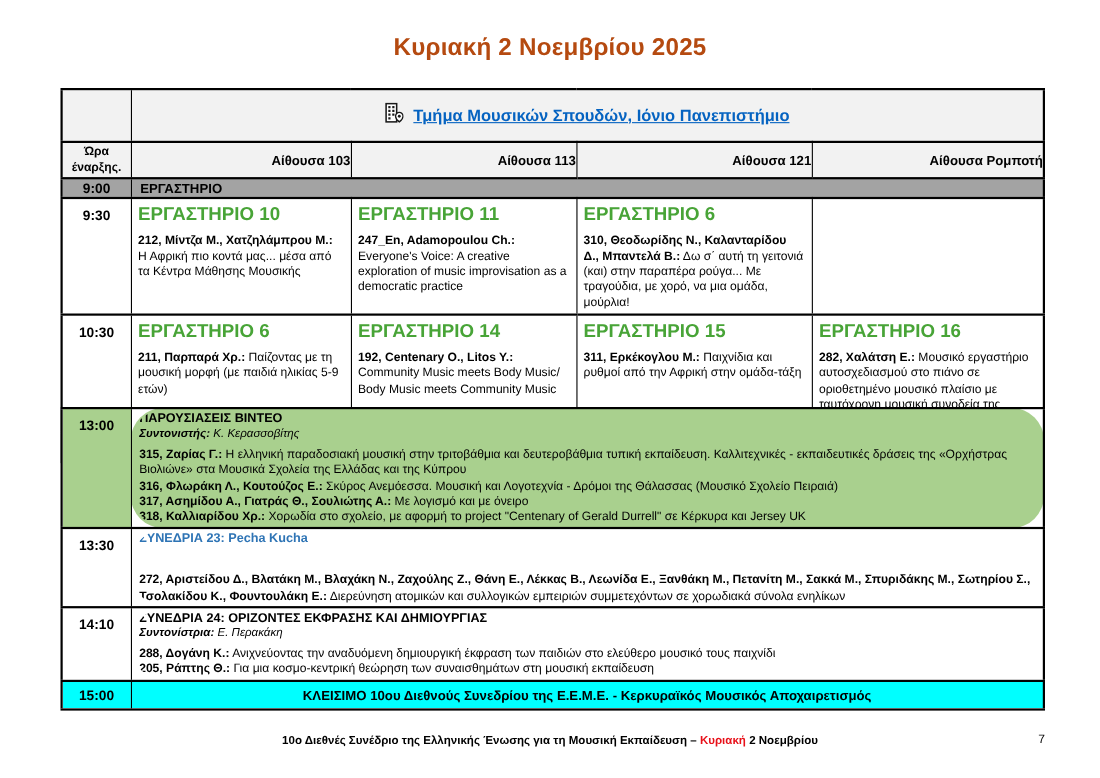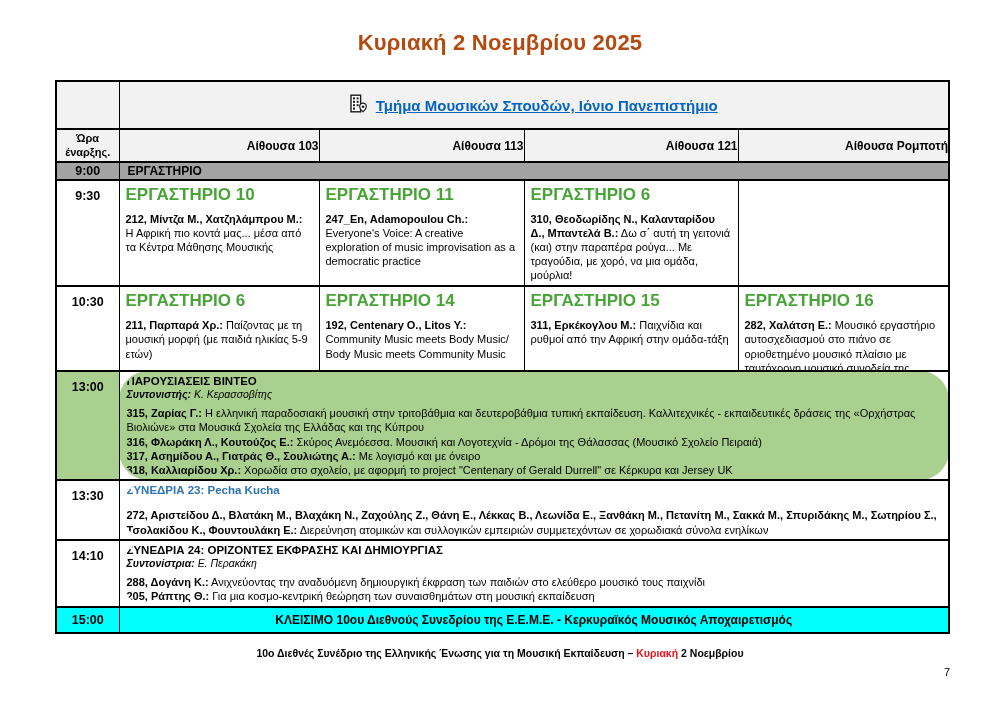--- a/index.html
+++ b/index.html
@@ -51,21 +51,21 @@
   .sess-cell{padding:3px 7px 2px 7px;border-radius:29px;}
   .sess-title{font-weight:bold;font-size:11.5px;}
   .sess-title.blue{color:#2e74b5;}
   .sess-coord{font-style:italic;font-size:10.5px;margin-top:1px;}
   .sess-coord .lbl{font-weight:bold;}
   .sess-entries{margin-top:6px;}
   .entry{font-size:11px;line-height:1.3;}
   .row-close td{background:#00ffff;}
   .close-cell{vertical-align:middle;text-align:center;font-weight:bold;font-size:12px;}
   .footer{
-    position:absolute;top:647px;left:0;width:100%;text-align:center;
+    position:absolute;top:667px;left:0;width:100%;text-align:center;
     font-size:10.5px;font-weight:bold;
   }
   .footer .hl{color:#e8111a;}
   .page-num{position:absolute;top:666px;right:50px;font-size:11px;}
   .bicon{display:inline-block;vertical-align:middle;}
 </style>
 </head>
 <body>
 
 <div class="page-title">Κυριακή 2 Νοεμβρίου 2025</div>
@@ -181,21 +181,21 @@
         <div class="entry"><span class="b">317, Ασημίδου Α., Γιατράς Θ., Σουλιώτης Α.:</span><span> Με λογισμό και με όνειρο</span></div>
         <div class="entry"><span class="b">318, Καλλιαρίδου Χρ.:</span><span> Χορωδία στο σχολείο, με αφορμή το project "Centenary of Gerald Durrell" σε Κέρκυρα και Jersey UK</span></div>
       </div>
     </td>
   </tr>
 
   <tr style="height:52px">
     <td class="time-cell">13:30</td>
     <td class="sess-cell">
       <div class="sess-title blue">ΣΥΝΕΔΡΙΑ 23: Pecha Kucha</div>
-      <div class="sess-entries" style="margin-top:12px">
+      <div class="sess-entries" style="margin-top:24px">
         <div class="entry"><span class="b">272, Αριστείδου Δ., Βλατάκη Μ., Βλαχάκη Ν., Ζαχούλης Ζ., Θάνη Ε., Λέκκας Β., Λεωνίδα Ε., Ξανθάκη Μ., Πετανίτη Μ., Σακκά Μ., Σπυριδάκης Μ., Σωτηρίου Σ., Τσολακίδου Κ., Φουντουλάκη Ε.:</span><span> Διερεύνηση ατομικών και συλλογικών εμπειριών συμμετεχόντων σε χορωδιακά σύνολα ενηλίκων</span></div>
       </div>
     </td>
   </tr>
 
   <tr style="height:64px">
     <td class="time-cell">14:10</td>
     <td class="sess-cell">
       <div class="sess-title">ΣΥΝΕΔΡΙΑ 24: ΟΡΙΖΟΝΤΕΣ ΕΚΦΡΑΣΗΣ ΚΑΙ ΔΗΜΙΟΥΡΓΙΑΣ</div>
       <div class="sess-coord"><span class="lbl">Συντονίστρια:</span><span> Ε. Περακάκη</span></div>

